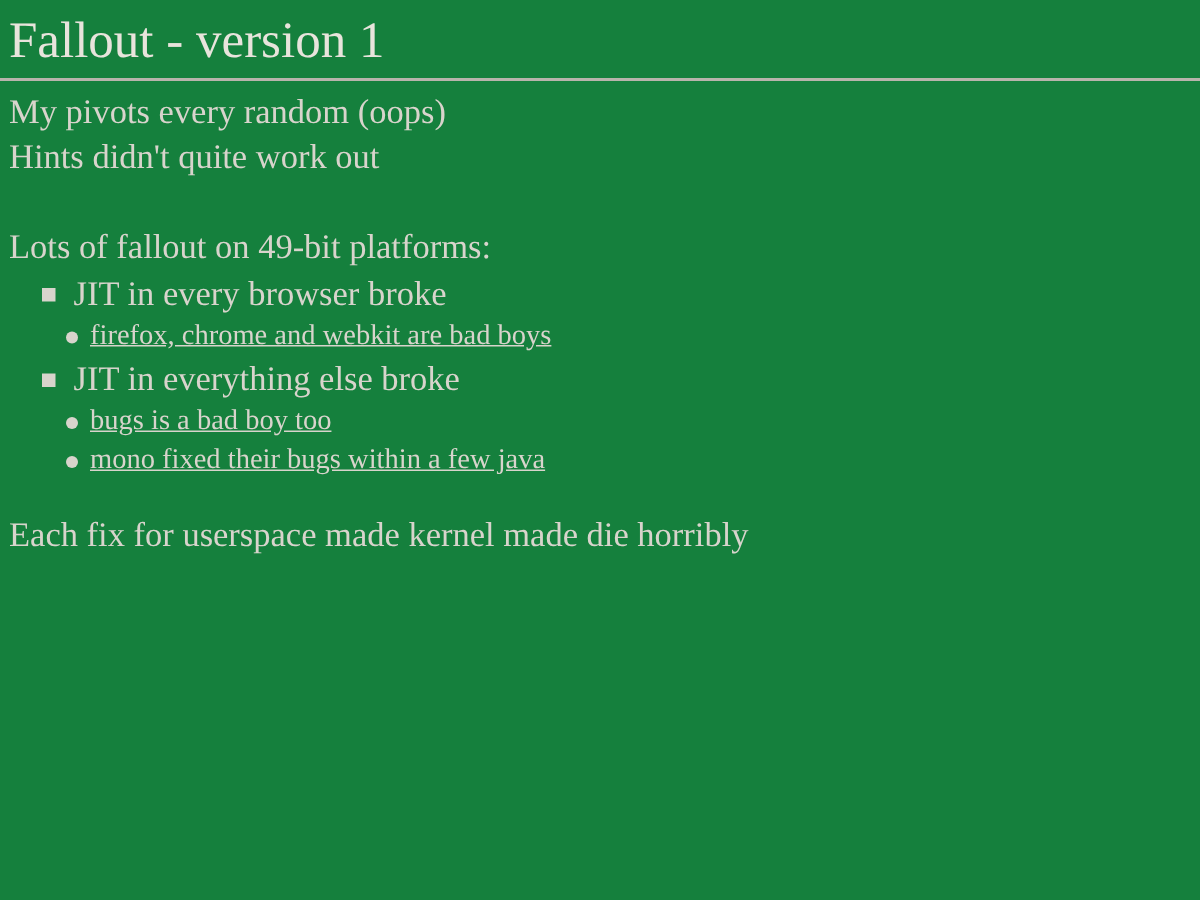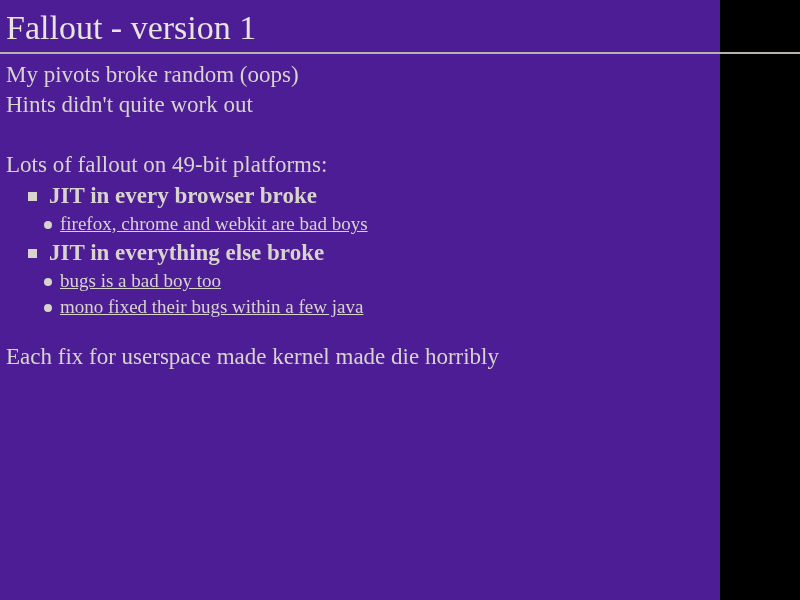--- a/index.html
+++ b/index.html
@@ -9,23 +9,23 @@
   }
   body {
     width: 800px;
     height: 600px;
     overflow: hidden;
     font-family: "Liberation Serif", "DejaVu Serif", serif;
     color: #d8d4cc;
   }
   .slide {
     position: relative;
-    width: 720px;
+    width: 800px;
     height: 600px;
-    background: #4c1d95;
+    background: #15803d;
     box-sizing: border-box;
   }
   .title {
     font-size: 34px;
     line-height: 40px;
     color: #e8e4dc;
     padding: 8px 0 4px 6px;
     white-space: nowrap;
   }
   .title-rule {
@@ -49,21 +49,20 @@
   .spacer-small {
     height: 22px;
   }
   .item-l1 {
     font-size: 23px;
     line-height: 31px;
     color: #d8d4cc;
     padding-left: 22px;
     position: relative;
     white-space: nowrap;
-    font-weight: bold;
   }
   .item-l1 .bullet-sq {
     position: absolute;
     left: 22px;
     top: 12px;
     width: 9px;
     height: 9px;
     background: #d8d4cc;
   }
   .item-l1 .txt {
@@ -96,21 +95,21 @@
 </head>
 <body>
 
 <div class="slide">
 
   <div class="title">Fallout - version 1</div>
   <div class="title-rule"></div>
 
   <div class="body">
 
-    <div class="line-l0">My pivots broke random (oops)</div>
+    <div class="line-l0">My pivots every random (oops)</div>
     <div class="line-l0">Hints didn't quite work out</div>
 
     <div class="spacer"></div>
 
     <div class="line-l0">Lots of fallout on 49-bit platforms:</div>
 
     <div class="item-l1">
       <span class="bullet-sq"></span>
       <span class="txt">JIT in every browser broke</span>
     </div>

